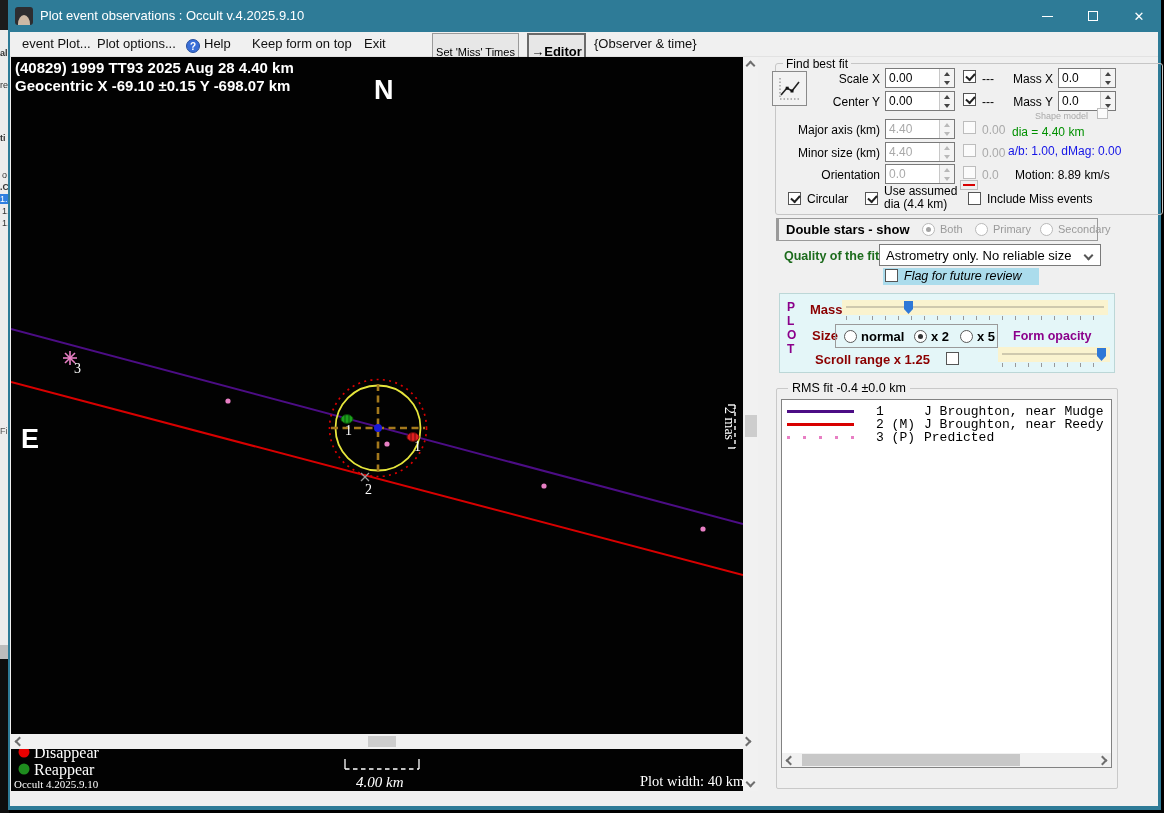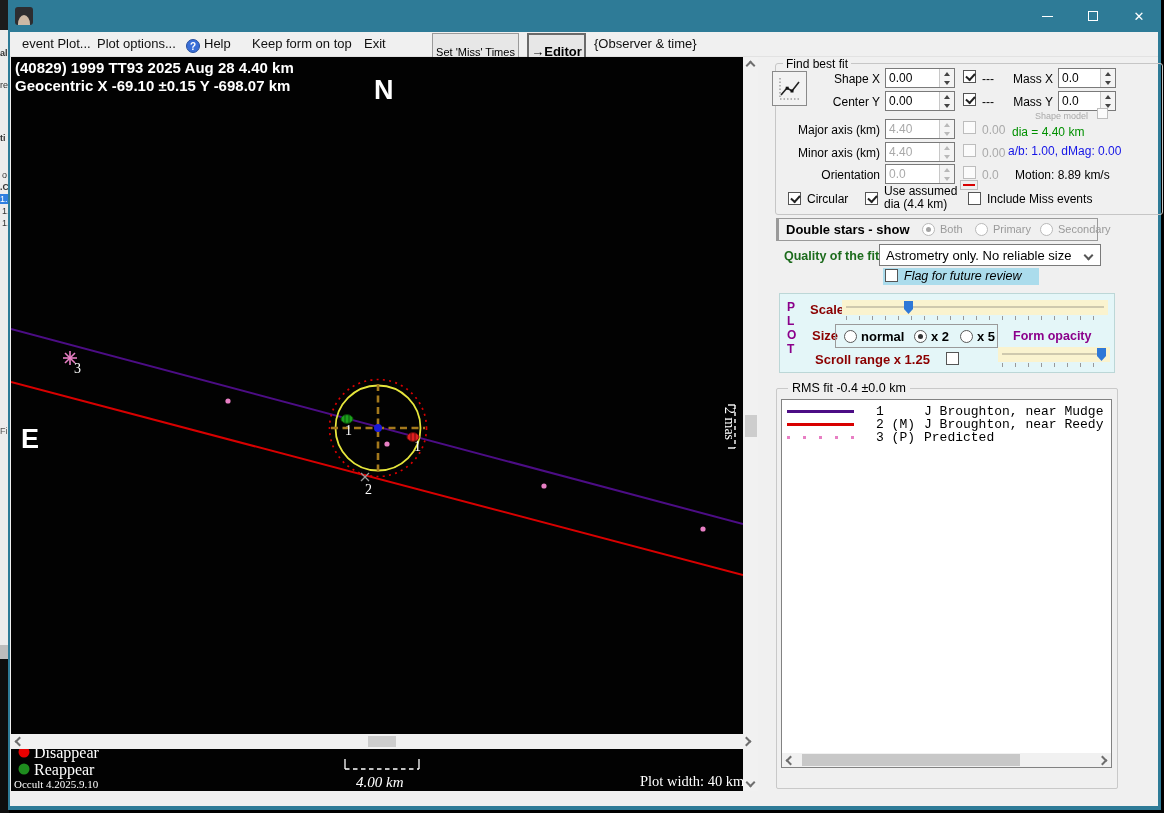--- a/index.html
+++ b/index.html
@@ -147,20 +147,21 @@
   <div class="gray-bar"></div>
   <div class="dark-bottom"></div>
 </div>
 
 <div id="win">
 
   <div id="titlebar">
     <div class="appicon">
         <div class="hill"></div>
       </div>
+    <div class="title">Plot event observations : Occult v.4.2025.9.10</div>
     <div class="wbtn" id="btn-min">
         <div class="bar"></div>
       </div>
     <div class="wbtn" id="btn-max">
         <div class="box"></div>
       </div>
     <div class="wbtn" id="btn-close">
         <span>✕</span>
       </div>
   </div>
@@ -273,21 +274,21 @@
     <div id="chart-btn">
       <svg width="26" height="26" viewBox="0 0 26 26">
         <line x1="3" y1="2" x2="3" y2="23" stroke="#777" stroke-width="1" stroke-dasharray="1.5 2"></line>
         <line x1="3" y1="23" x2="24" y2="23" stroke="#777" stroke-width="1" stroke-dasharray="1.5 2"></line>
         <polyline points="4,19 10,12 15,15 22,6" fill="none" stroke="#222" stroke-width="1.6"></polyline>
         <rect x="8.7" y="10.7" width="3" height="3" fill="#111"></rect>
           <rect x="13.5" y="13.5" width="3" height="3" fill="#111"></rect>
       </svg>
     </div>
 
-    <div class="rlabel" style="left:60px;top:15px;width:60px">Shape X</div>
+    <div class="rlabel" style="left:60px;top:15px;width:60px">Scale X</div>
     <div class="spin" style="left:125px;top:11px;width:70px">
       <div class="val">0.00</div>
       <div class="ud">
           <div>
             <span class="tri-up"></span>
           </div>
           <div>
             <span class="tri-dn"></span>
           </div>
         </div>
@@ -346,21 +347,21 @@
           </div>
           <div>
             <span class="tri-dn"></span>
           </div>
         </div>
     </div>
     <div class="cb disabled" style="left:203px;top:64px"></div>
     <div class="rlabel gray" style="left:222px;top:66px;text-align:left">0.00</div>
     <div class="rlabel" style="left:252px;top:68px;color:var(--c-dia_green)">dia = 4.40 km</div>
 
-    <div class="rlabel" style="left:20px;top:89px;width:100px">Minor axis (km)</div>
+    <div class="rlabel" style="left:20px;top:89px;width:100px">Minor size (km)</div>
     <div class="spin disabled" style="left:125px;top:85px;width:70px">
       <div class="val">4.40</div>
       <div class="ud">
           <div>
             <span class="tri-up"></span>
           </div>
           <div>
             <span class="tri-dn"></span>
           </div>
         </div>
@@ -415,21 +416,21 @@
       <div class="cb"></div>
       <div class="ftext">Flag for future review</div>
     </div>
 
     <div id="plot-panel">
       <div class="pl" style="top:6px">P</div>
       <div class="pl" style="top:20px">L</div>
       <div class="pl" style="top:34px">O</div>
       <div class="pl" style="top:48px">T</div>
 
-      <div class="dr" style="left:30px;top:8px">Scale</div>
+      <div class="dr" style="left:30px;top:8px">Mass</div>
       <div class="slider" style="left:62px;top:6px;width:266px;height:15px">
         <div class="groove"></div>
         <div class="sthumb" style="left:62px"></div>
       </div>
       <div class="ticks" style="left:66px;top:22px;width:258px"></div>
 
       <div class="dr" style="left:32px;top:34px">Size</div>
       <div id="size-box">
         <div class="radio" style="left:8px;top:5px"></div>
         <div class="rlbl" style="left:25px">normal</div>

